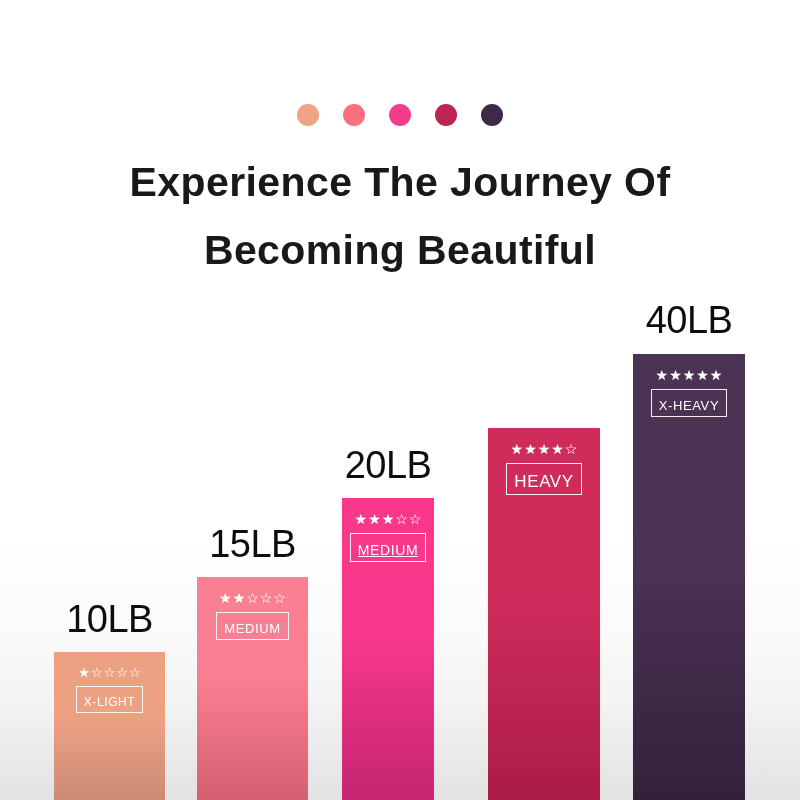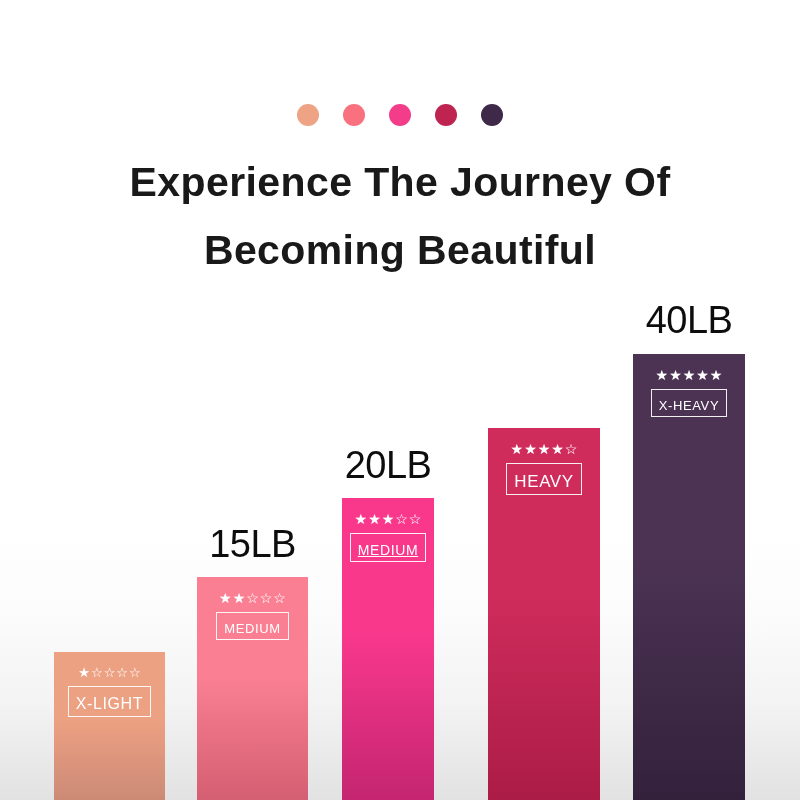--- a/index.html
+++ b/index.html
@@ -145,30 +145,31 @@
       <span class="dot" style="background: rgb(63, 41, 72);"></span>
     </div>
 
   <div class="headline">
     <span class="line">Experience The Journey Of</span>
     <span class="line">Becoming Beautiful</span>
   </div>
 
   <div class="chart">
       <div class="bar-group" style="left: 54px; width: 111px; height: 148px;">
+        <div class="bar-weight" style="top: -52px;">10LB</div>
         <div class="bar" style="height: 148px; background: linear-gradient(rgb(237, 161, 131) 0%, rgb(237, 161, 131) 45%, rgb(204, 138, 118) 100%);">
           <div class="bar-inner">
             <div class="stars" style="font-size: 13px;">
               <span class="star">★</span>
               <span class="star">☆</span>
               <span class="star">☆</span>
               <span class="star">☆</span>
               <span class="star">☆</span>
             </div>
-            <div class="level-box" style="font-size: 16px;">X-LIGHT</div>
+            <div class="level-box" style="font-size: 12px;">X-LIGHT</div>
           </div>
         </div>
       </div>
       <div class="bar-group" style="left: 197px; width: 111px; height: 223px;">
         <div class="bar-weight" style="top: -52px;">15LB</div>
         <div class="bar" style="height: 223px; background: linear-gradient(rgb(250, 127, 146) 0%, rgb(250, 127, 146) 45%, rgb(213, 95, 114) 100%);">
           <div class="bar-inner">
             <div class="stars" style="font-size: 14px;">
               <span class="star">★</span>
               <span class="star">★</span>

